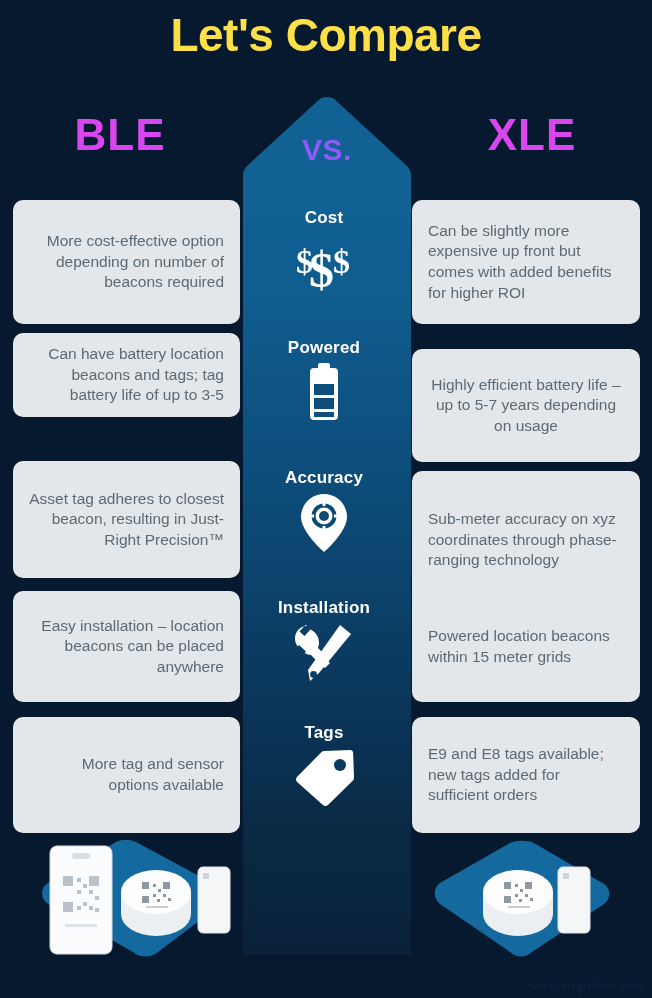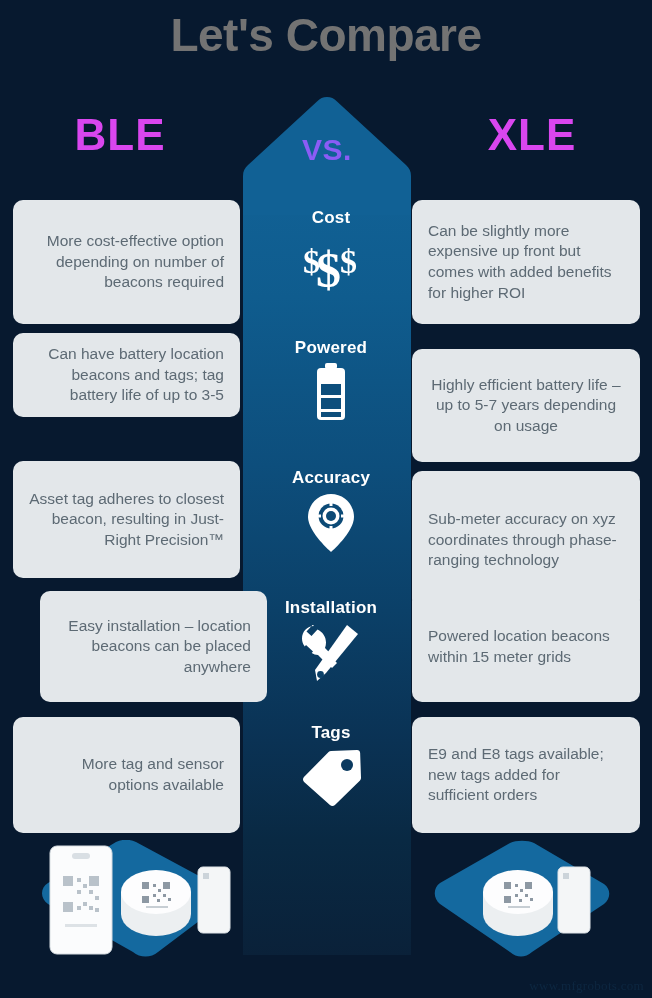--- a/index.html
+++ b/index.html
@@ -9,21 +9,21 @@
     background:#07192f;
     position:relative;
     overflow:hidden;
   }
 
   
   .page-title{
     position:absolute; top:8px; left:0; width:652px;
     text-align:center;
     font-size:46px; font-weight:bold; letter-spacing:-0.5px;
-    color:#737373;
+    color:#fde047;
   }
   .side-label{
     position:absolute; top:110px;
     font-size:44px; font-weight:bold; letter-spacing:1px;
     color:#d946ef;
   }
   .side-label.ble{ left:0; width:240px; text-align:center; }
   .side-label.xle{ left:412px; width:240px; text-align:center; }
 
   
@@ -42,21 +42,21 @@
     text-align:center;
     font-size:30px; font-weight:bold; color:#8b5cf6;
     letter-spacing:0.5px;
   }
   .center-body{
     position:absolute; left:0; top:96px; width:168px; height:764px;
     background:linear-gradient(180deg,#116195 0%,#0f5c8e 14%,#0d4e7c 36%,#0b4068 55%,#0a3254 72%,#092943 85%,#0a2139 100%);
   }
 
   .metric{
-    position:absolute; left:8px; width:160px;
+    position:absolute; left:1px; width:160px;
     text-align:center; color:#ffffff;
   }
   .metric .m-label{
     font-size:17px; font-weight:bold; letter-spacing:0.2px;
     margin-bottom:4px;
   }
   .metric .m-icon{
     height:62px; display:flex; align-items:center; justify-content:center;
   }
   .metric .m-icon svg{ display:block; }
@@ -170,21 +170,21 @@
 
 <div class="card left" style="top:200px; height:124px;">More cost-effective option depending on number of beacons required</div>
 <div class="card right" style="top:200px; height:124px;">Can be slightly more expensive up front but comes with added benefits for higher ROI</div>
 
 <div class="card left" style="top:333px; height:84px;">Can have battery location beacons and tags; tag battery life of up to 3-5</div>
 <div class="card right" style="top:349px; height:113px;text-align:center;">Highly efficient battery life – up to 5-7 years depending on usage</div>
 
 <div class="card left" style="top:461px; height:117px;padding-left:8px;">Asset tag adheres to closest beacon, resulting in Just-Right Precision™</div>
 <div class="card right" style="top:461px; height:138px;margin-top:10px;">Sub-meter accuracy on xyz coordinates through phase-ranging technology</div>
 
-<div class="card left" style="top:591px; height:111px;margin-left:27px;">Easy installation – location beacons can be placed anywhere</div>
+<div class="card left" style="top:591px; height:111px;">Easy installation – location beacons can be placed anywhere</div>
 <div class="card right" style="top:591px; height:111px;">Powered location beacons within 15 meter grids</div>
 
 <div class="card left" style="top:717px; height:116px;">More tag and sensor options available</div>
 <div class="card right" style="top:717px; height:116px;">E9 and E8 tags available; new tags added for sufficient orders</div>
 
 <div class="prod-zone">
 
   <svg class="blob" style="left:38px; top:0px;" width="190" height="118" viewBox="0 0 190 118">
     <path d="M78 2 C84 -1 92 -1 98 2 L176 44 C184 49 186 58 181 66 L120 112 C113 118 102 118 95 112 L10 64 C2 58 2 48 10 43 Z" fill="#14699f"></path>
   </svg>

